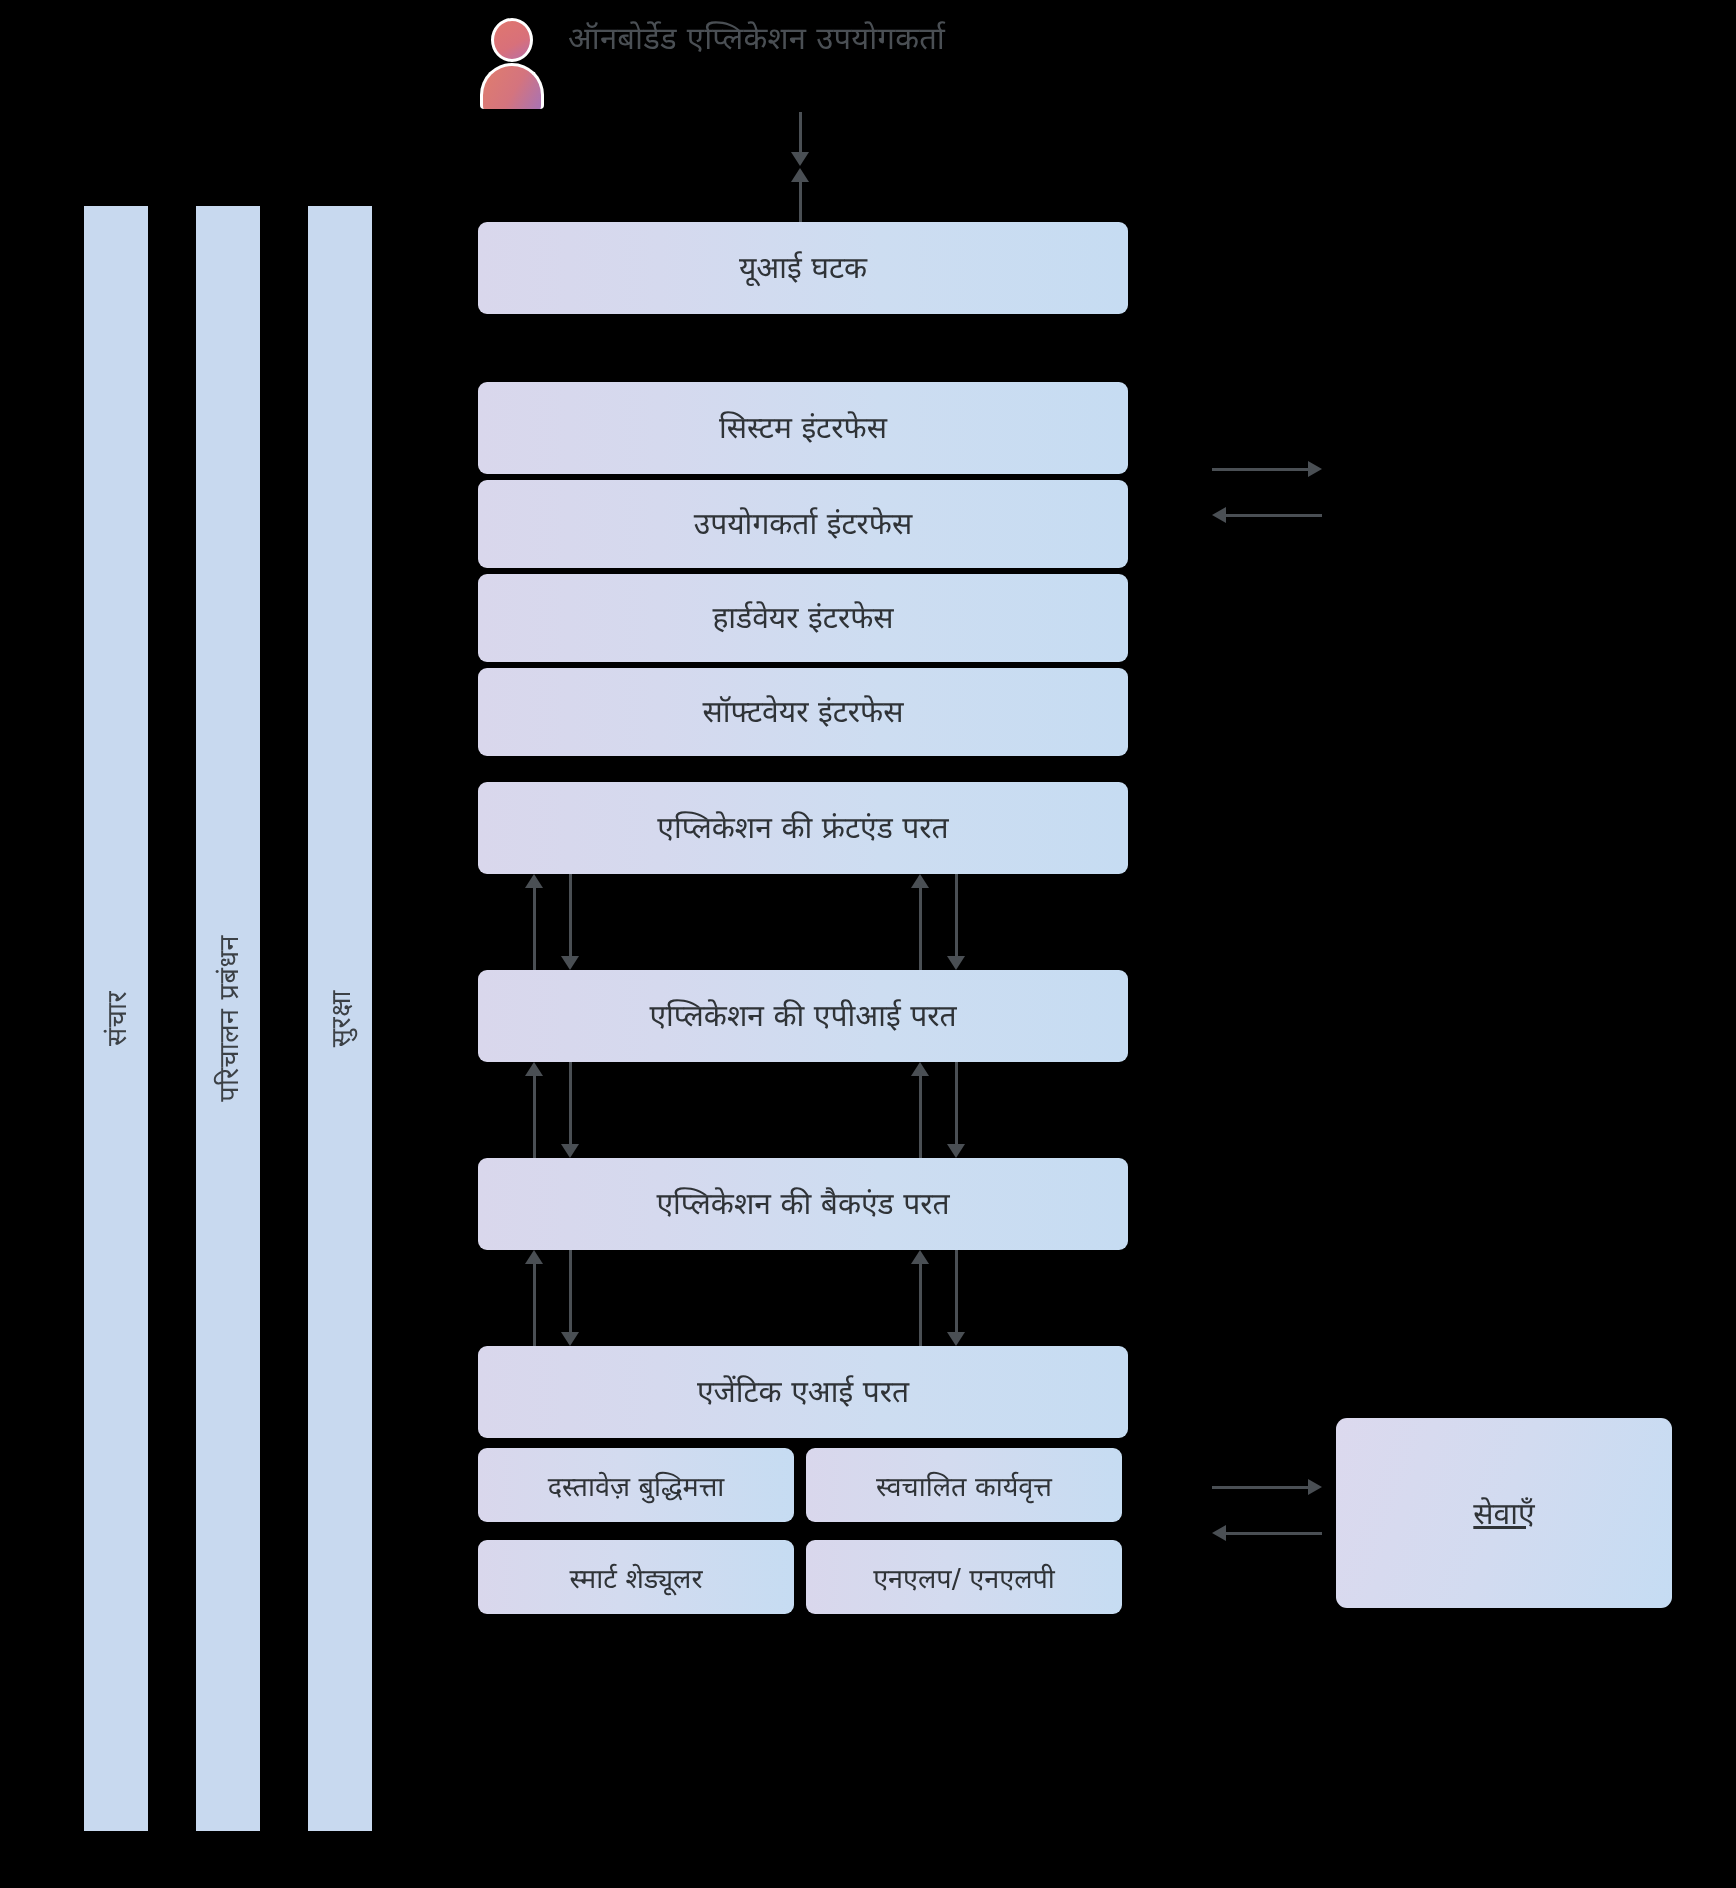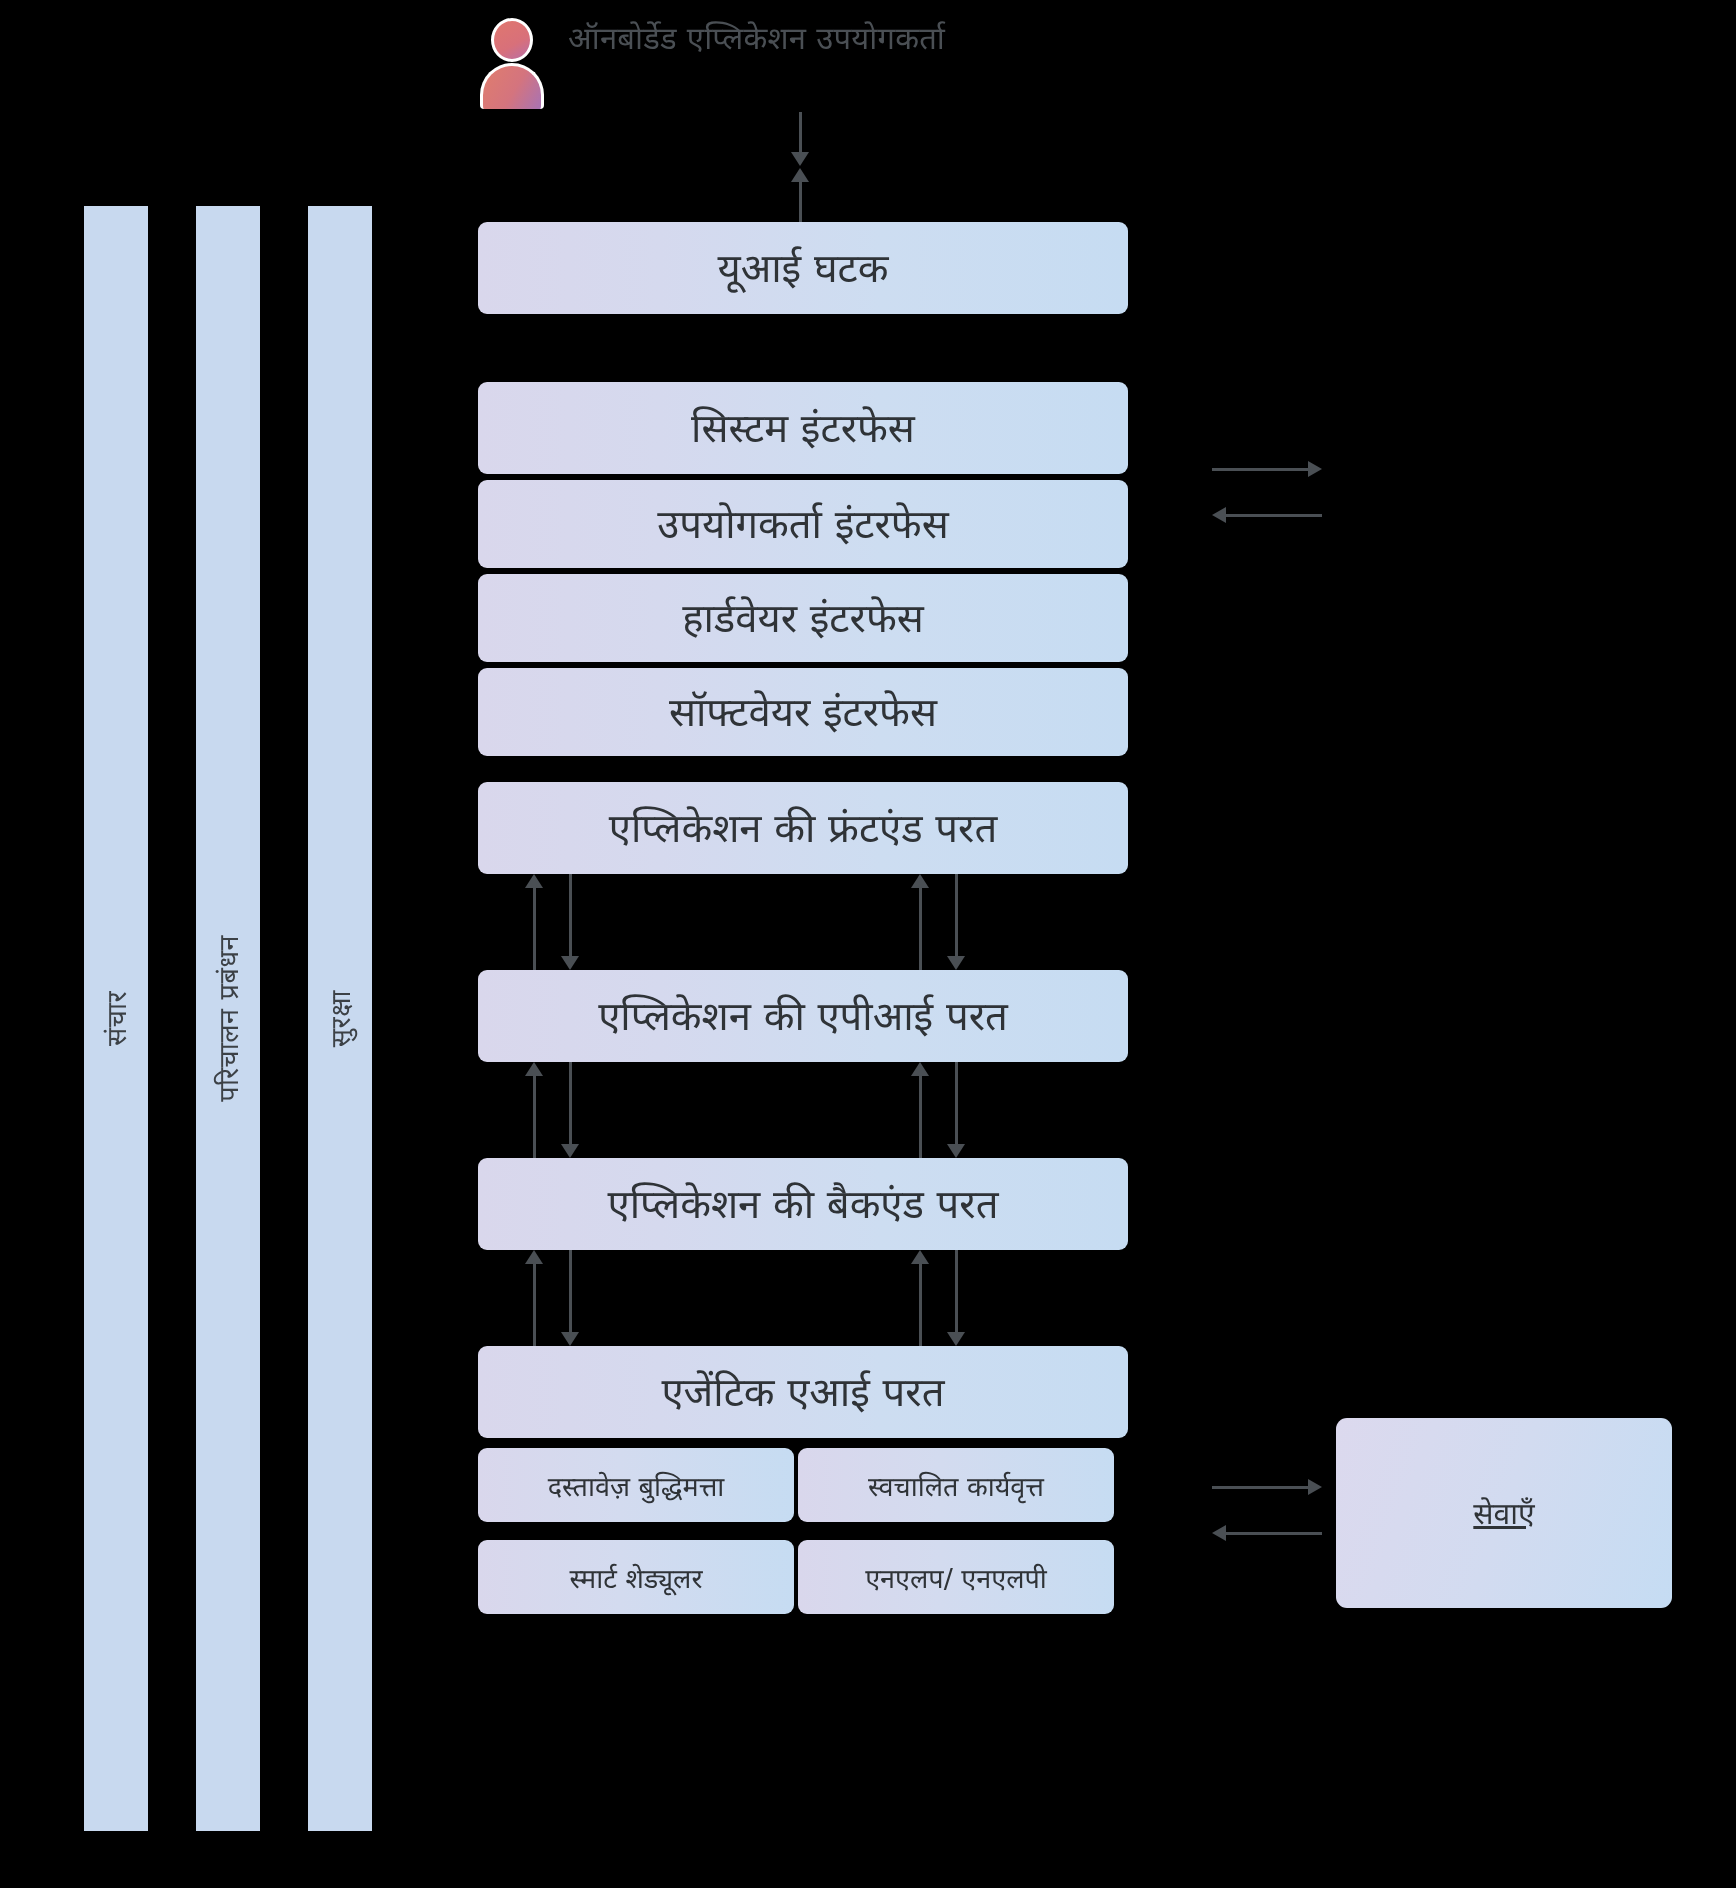--- a/index.html
+++ b/index.html
@@ -91,21 +91,21 @@
   }
   .box {
     position: relative;
     width: 650px;
     border-radius: 9px;
     background: linear-gradient(90deg, #d9d7ec 0%, #d5d9ee 28%, #cdddf1 62%, #c6dcf2 100%);
     display: flex;
     align-items: center;
     justify-content: center;
     color: #2f3337;
-    font-size: 40px;
+    font-size: 30px;
     text-align: center;
     line-height: 1.25;
     box-shadow: 0 1px 2px rgba(0,0,0,0.25);
   }
   .box.h-tall { height: 92px; }
   .box.h-std  { height: 88px; }
 
   
   .gap-sm { height: 6px; }
   .gap-md { height: 62px; }
@@ -162,21 +162,21 @@
   }
   .top-arrows .v-arrow { height: 54px; }
   .top-arrows .v-arrow.down { top: 0; }
   .top-arrows .v-arrow.up   { top: 56px; }
 
   
   .subgrid {
     width: 650px;
     display: flex;
     flex-wrap: wrap;
-    gap: 18px 4px;
+    gap: 18px 12px;
     margin-top: 10px;
   }
   .subbox {
     width: 316px;
     height: 74px;
     border-radius: 9px;
     background: linear-gradient(90deg, #d9d7ec 0%, #d3dbef 45%, #c6dcf2 100%);
     display: flex;
     align-items: center;
     justify-content: center;

